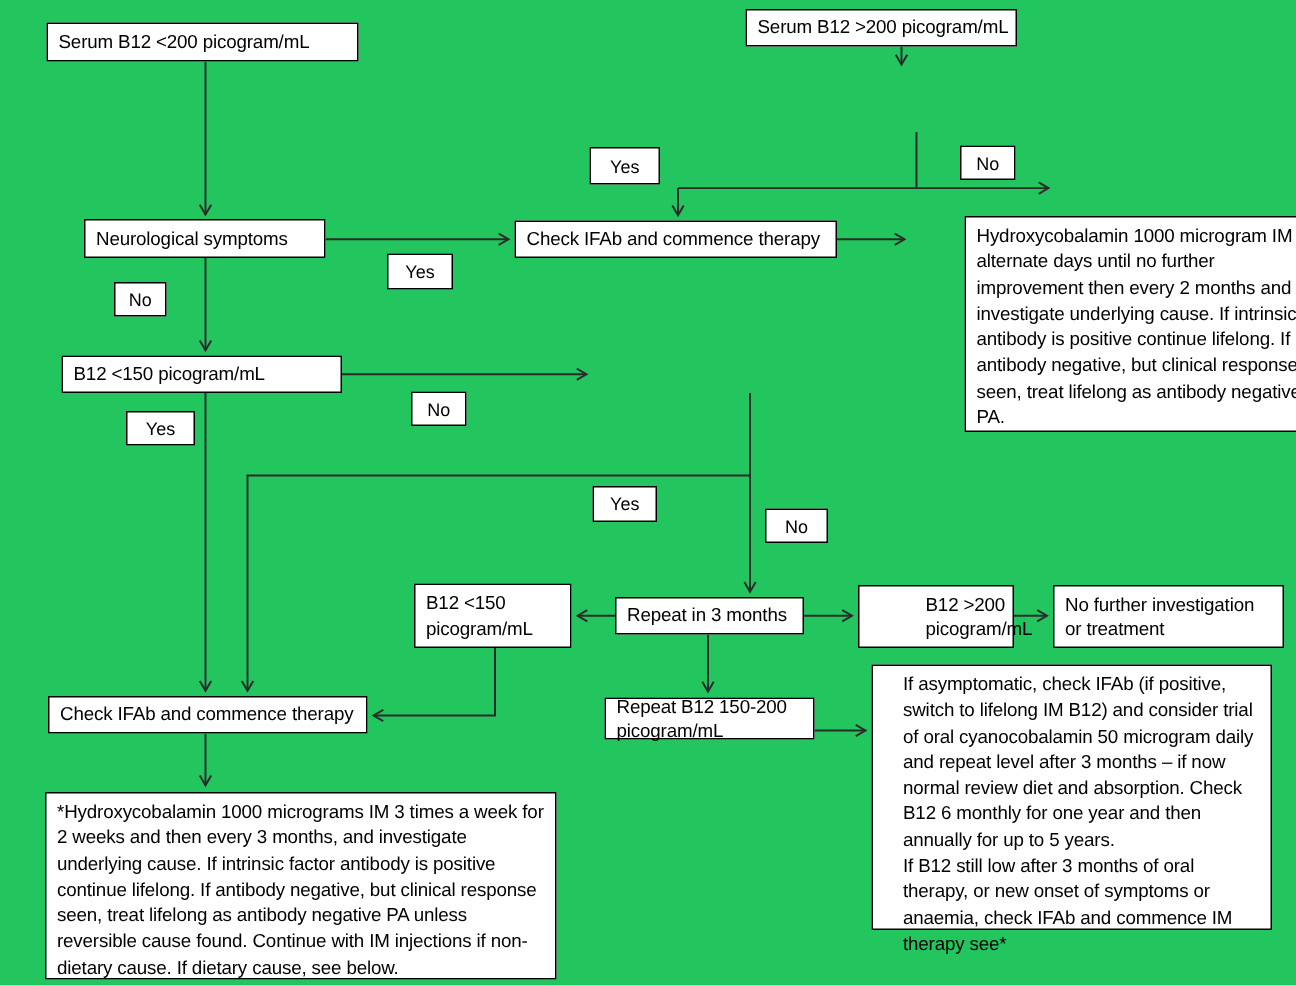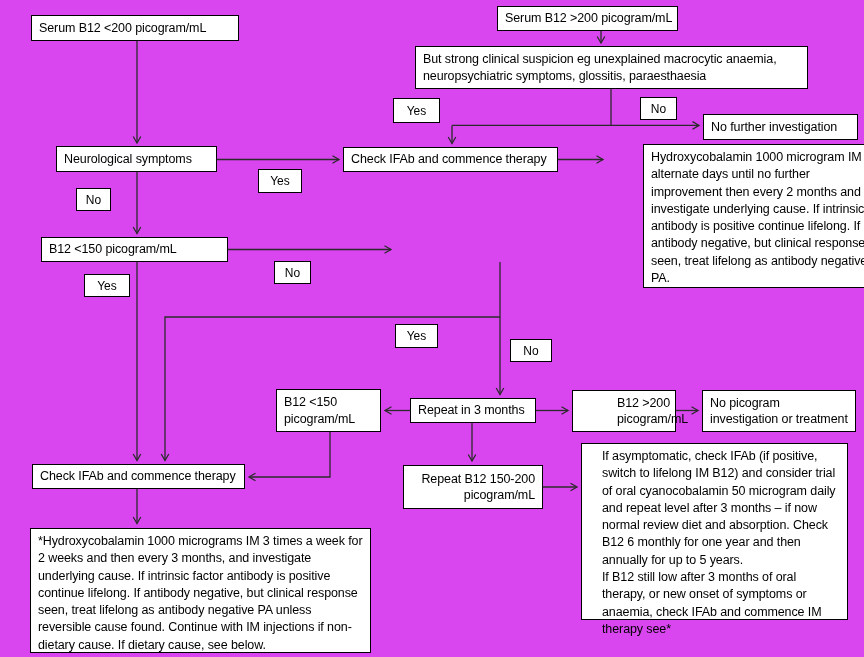--- a/index.html
+++ b/index.html
@@ -5,21 +5,21 @@
   html, body {
     margin: 0;
     padding: 0;
     background: #ffffff;
     font-family: "Liberation Sans", sans-serif;
   }
   .canvas {
     position: relative;
     width: 864px;
     height: 657px;
-    background: #d946ef;
+    background: #22c55e;
     color: #000000;
     overflow: hidden;
   }
   .connectors {
     position: absolute;
     left: 0; top: 0;
     width: 864px; height: 657px;
   }
   .node {
     position: absolute;
@@ -91,44 +91,42 @@
       <polyline points="543,487 577,487" marker-end="url(#arw)"></polyline>
       <polyline points="330,432 330,477 249,477" marker-end="url(#arw)"></polyline>
       <polyline points="137,489 137,523.5" marker-end="url(#arw)"></polyline>
     </g>
   </svg>
 
   <div class="node" style="left:31px; top:15px; width:208px; height:26px;">Serum B12 &lt;200 picogram/mL</div>
 
   <div class="node" style="left:497px; top:6px; width:181px; height:25px;">Serum B12 &gt;200 picogram/mL</div>
 
-  <div class="node wrap" style="left:415px; top:46px; width:393px; height:43px;">But strong clinical suspicion eg unexplained macrocytic anaemia, neuropsychiatric symptoms, glossitis, paraesthaesia</div>
 
-  <div class="node" style="left:703px; top:114px; width:155px; height:26px;">No further investigation</div>
 
   <div class="node" style="left:56px; top:146px; width:161px; height:26px;">Neurological symptoms</div>
 
   <div class="node" style="left:343px; top:147px; width:215px; height:25px;">Check IFAb and commence therapy</div>
 
   <div class="node big" style="left:607px; top:144px; width:245px; height:144px;margin-left:36px;">Hydroxycobalamin 1000 microgram IM on alternate days until no further improvement then every 2 months and investigate underlying cause. If intrinsic antibody is positive continue lifelong. If antibody negative, but clinical response seen, treat lifelong as antibody negative PA.</div>
 
   <div class="node" style="left:41px; top:237px; width:187px; height:25px;">B12 &lt;150 picogram/mL</div>
 
 
   <div class="node wrap" style="left:276px; top:389px; width:105px; height:43px;">B12 &lt;150 picogram/mL</div>
 
   <div class="node" style="left:410px; top:398px; width:126px; height:25px;">Repeat in 3 months</div>
 
   <div class="node wrap" style="left:572px; top:390px; width:104px; height:42px;padding-left:44px;">B12 &gt;200 picogram/mL</div>
 
-  <div class="node wrap" style="left:702px; top:390px; width:154px; height:42px;">No picogram investigation or treatment</div>
+  <div class="node wrap" style="left:702px; top:390px; width:154px; height:42px;">No further investigation or treatment</div>
 
   <div class="node" style="left:32px; top:464px; width:213px; height:25px;">Check IFAb and commence therapy</div>
 
-  <div class="node wrap" style="left:403px; top:465px; width:140px; height:44px;text-align:right;">Repeat B12 150-200 picogram/mL</div>
+  <div class="node wrap" style="left:403px; top:465px; width:140px; height:28px;">Repeat B12 150-200 picogram/mL</div>
 
   <div class="node big prewrap" style="left:581px; top:443px; width:267px; height:177px;padding-left:20px;">If asymptomatic, check IFAb (if positive, switch to lifelong IM B12) and consider trial of oral cyanocobalamin 50 microgram daily and repeat level after 3 months – if now normal review diet and absorption. Check B12 6 monthly for one year and then annually for up to 5 years.
 If B12 still low after 3 months of oral therapy, or new onset of symptoms or anaemia, check IFAb and commence IM therapy see*</div>
 
   <div class="node big" style="left:30px; top:528px; width:341px; height:125px;">*Hydroxycobalamin 1000 micrograms IM 3 times a week for 2 weeks and then every 3 months, and investigate underlying cause. If intrinsic factor antibody is positive continue lifelong. If antibody negative, but clinical response seen, treat lifelong as antibody negative PA unless reversible cause found. Continue with IM injections if non-dietary cause. If dietary cause, see below.</div>
 
   <div class="labelbox" style="left:76px; top:188px; width:35px; height:23px;">No</div>
 
   <div class="labelbox" style="left:258px; top:169px; width:44px; height:24px;">Yes</div>
 

